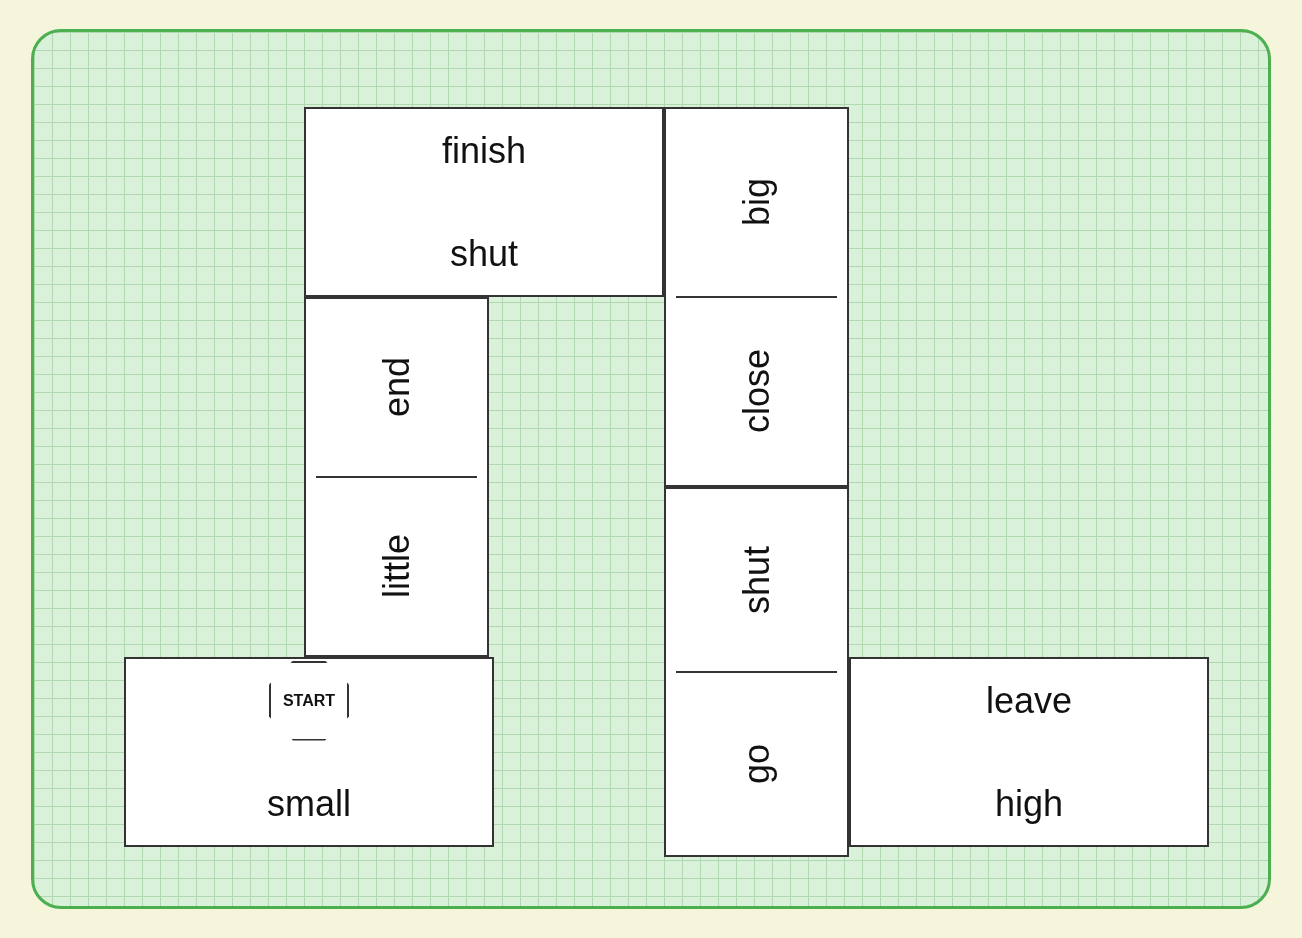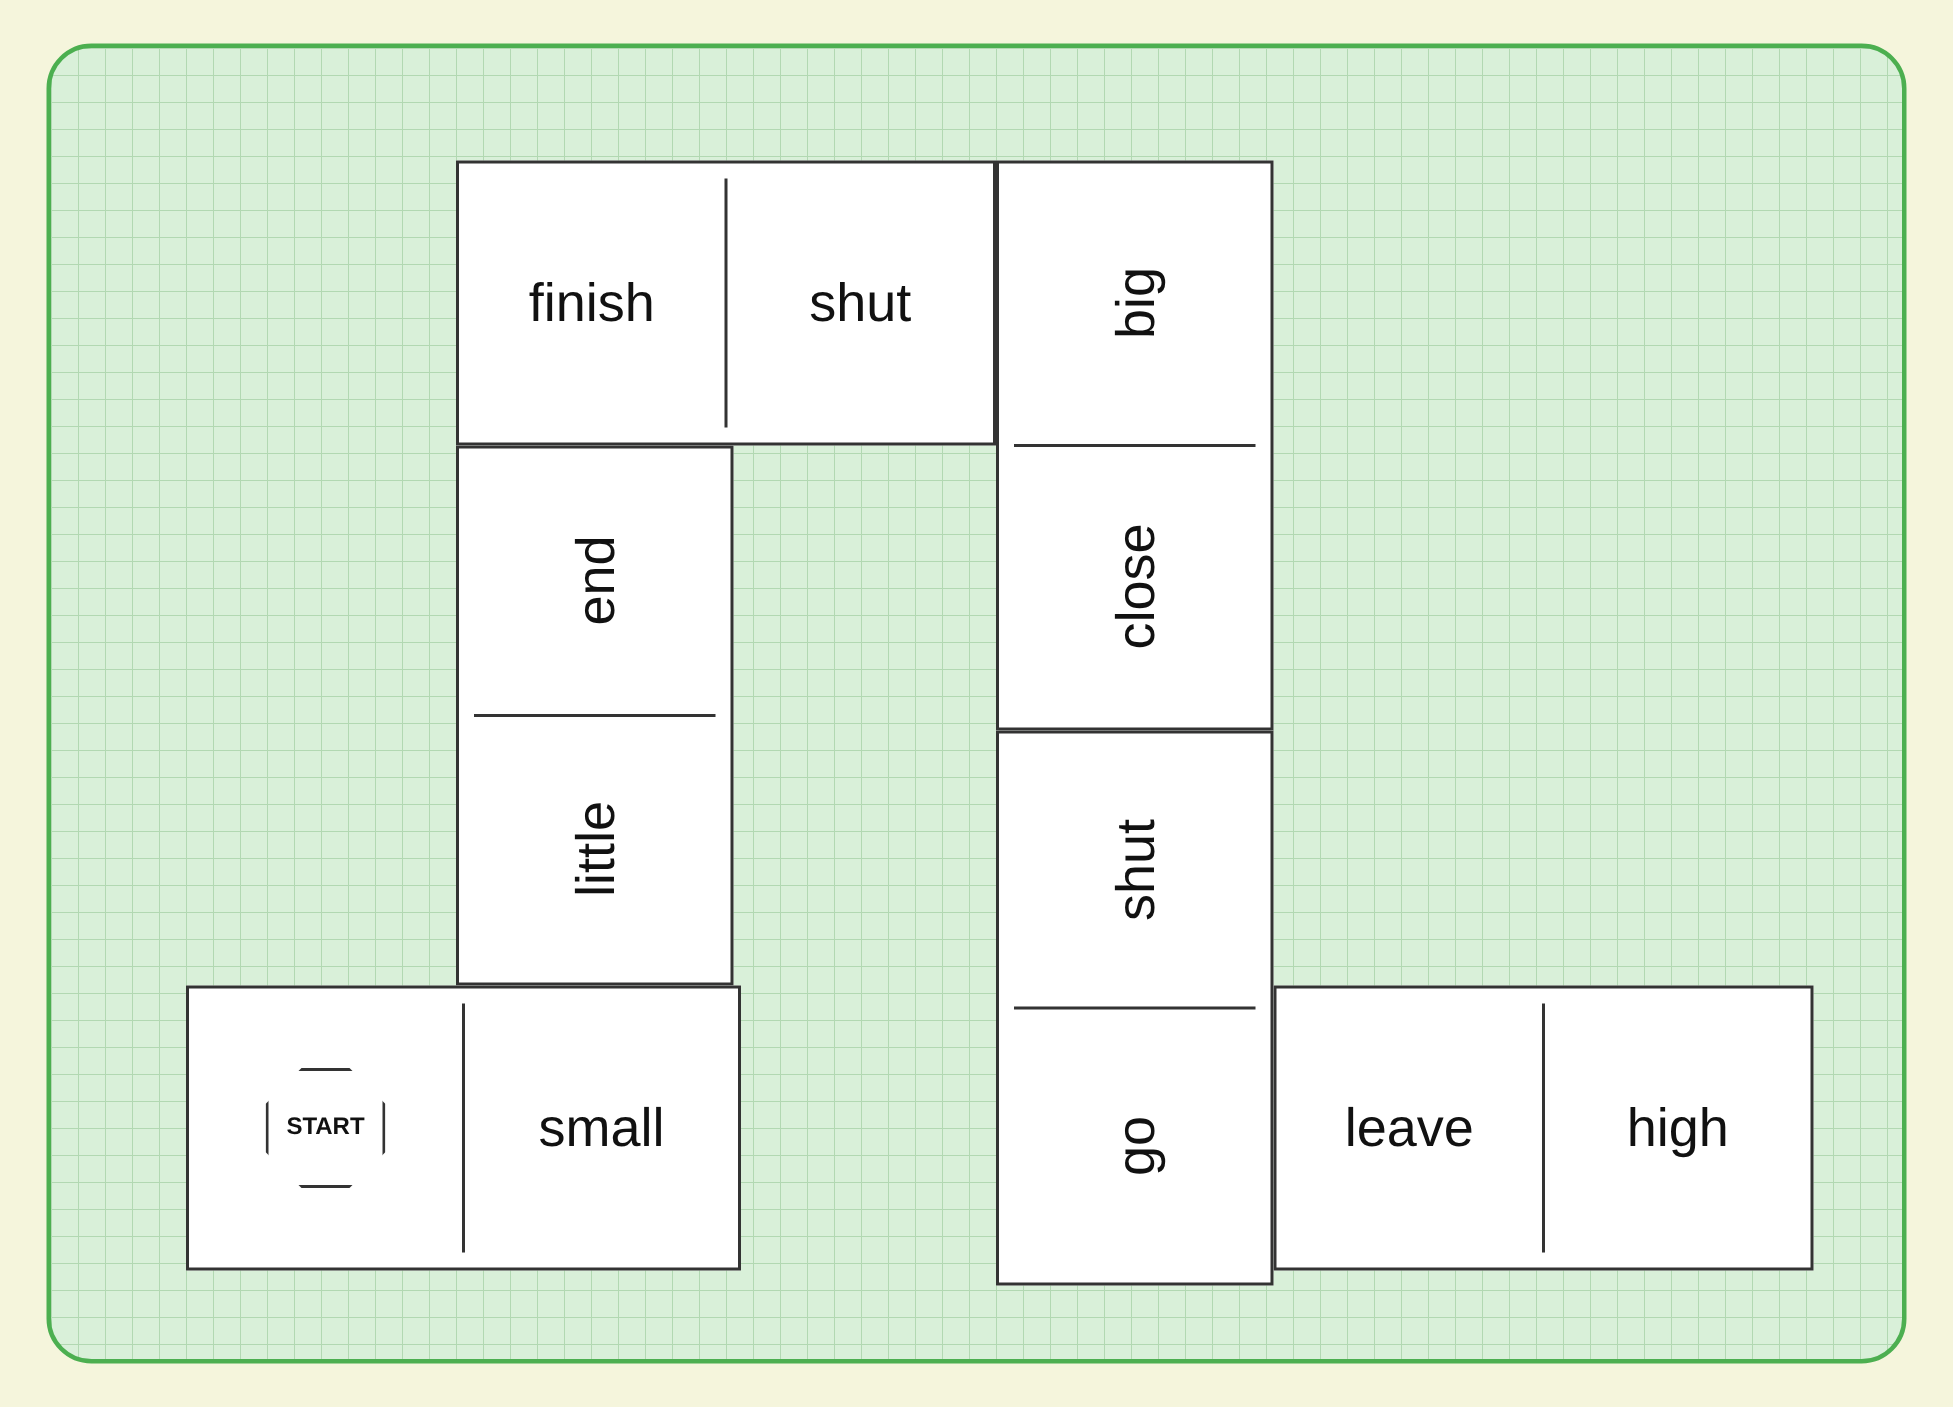--- a/index.html
+++ b/index.html
@@ -33,21 +33,21 @@
       position: absolute;
       background: white;
       border: 2px solid #333;
       display: flex;
       align-items: center;
       justify-content: center;
     }
 
     
     .card-split-h {
-      flex-direction: row;
+      flex-direction: column;
     }
 
     
     .card-split-v {
       flex-direction: column;
     }
 
     .card-divider-v {
       width: 2px;
       background: #333;

